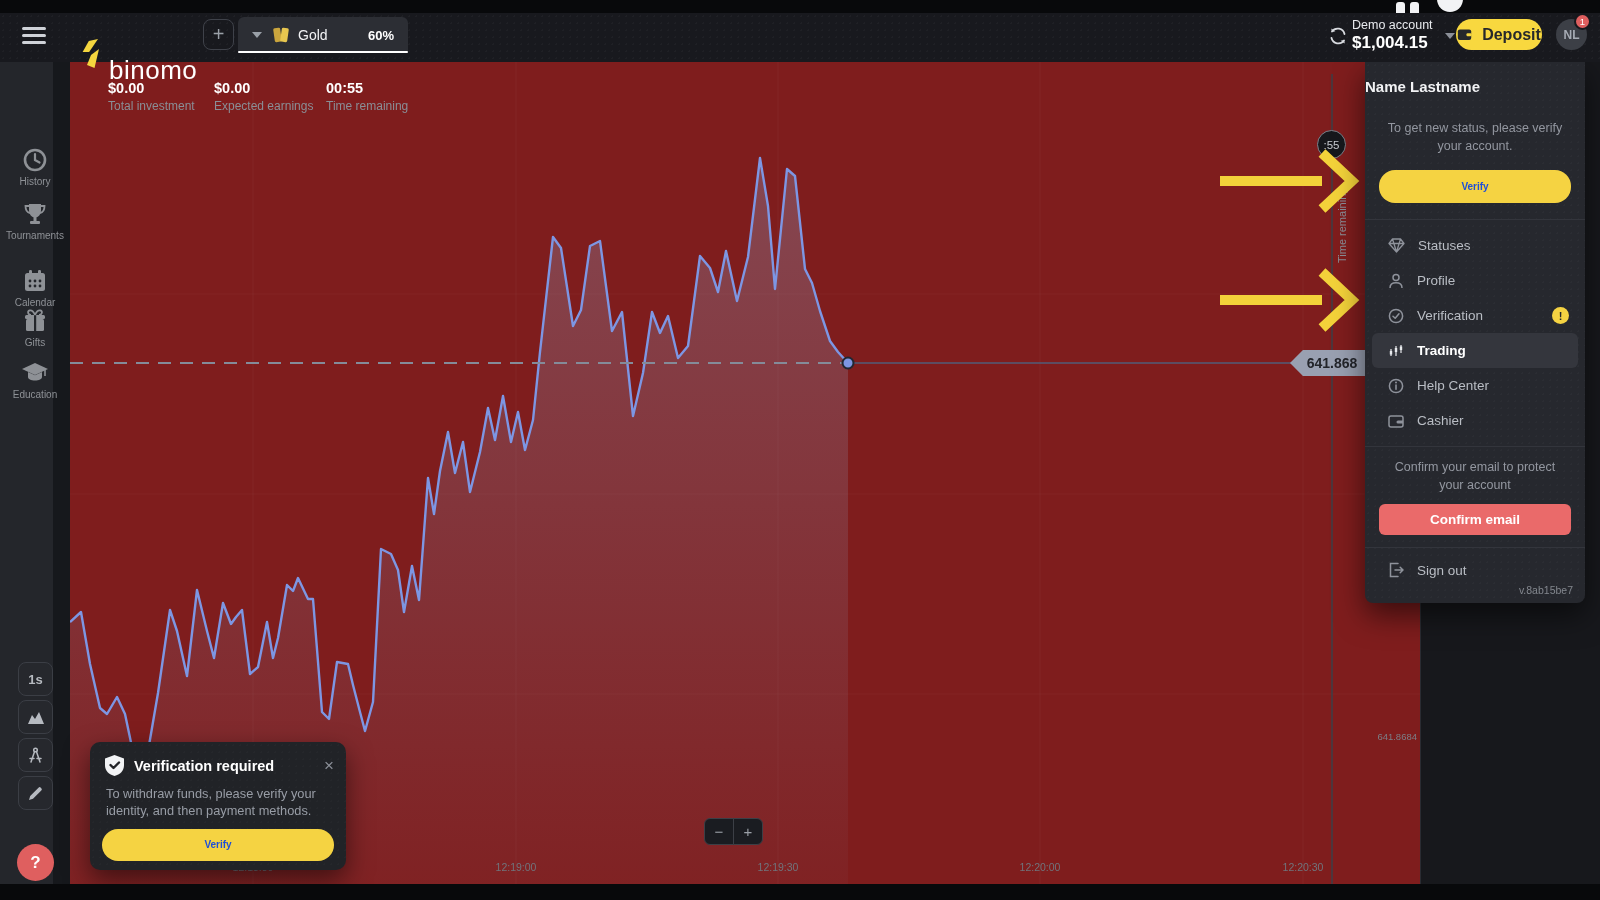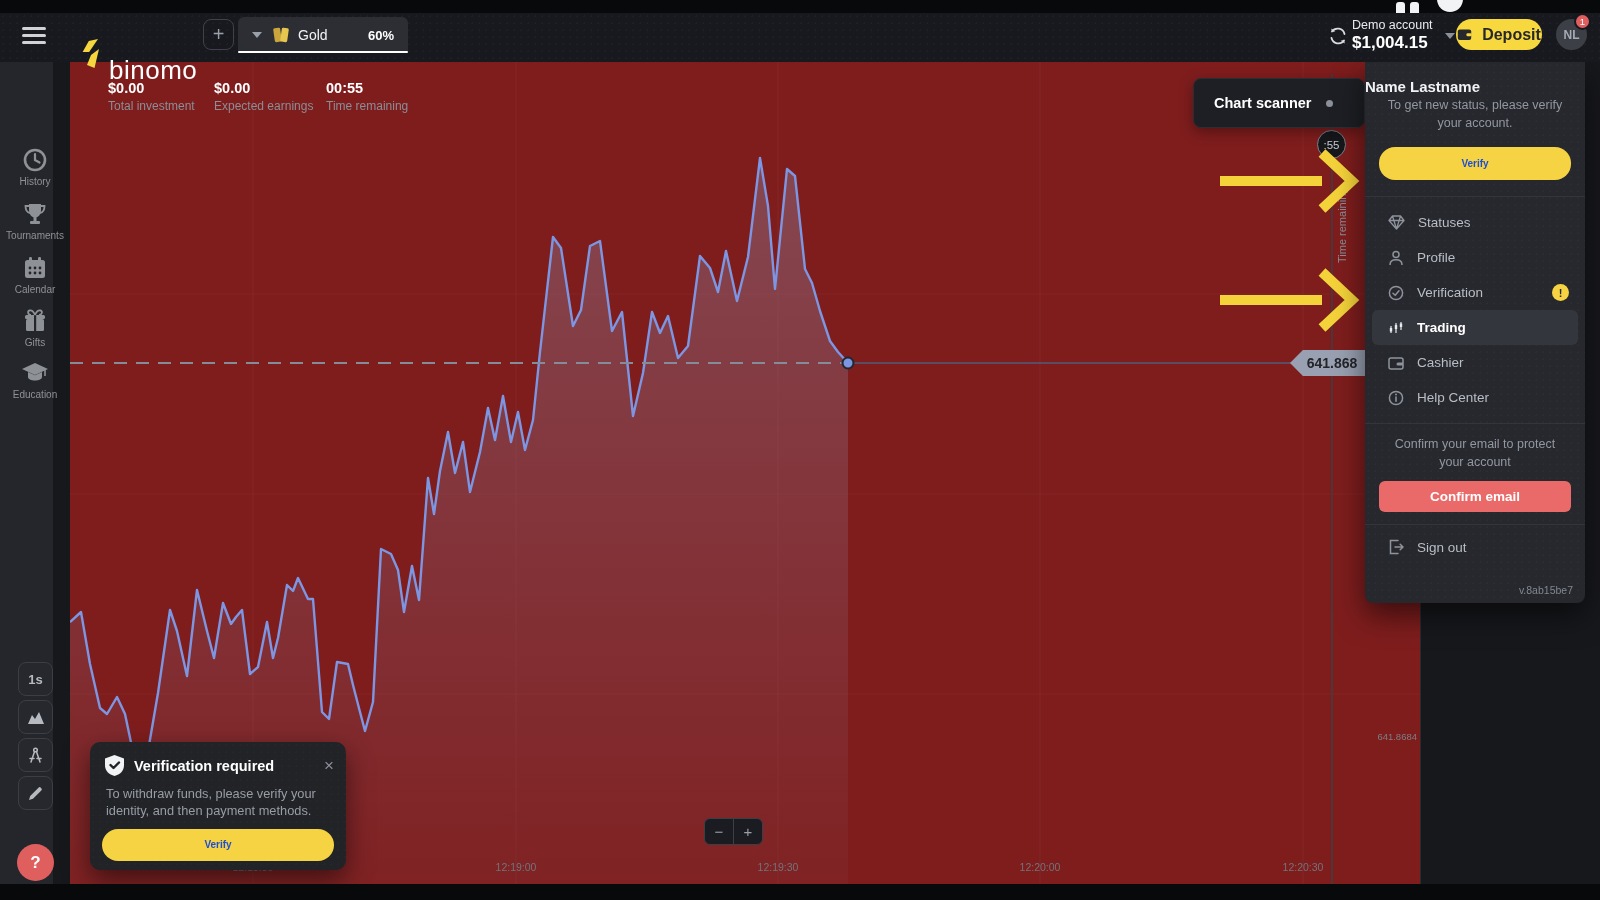--- a/index.html
+++ b/index.html
@@ -92,21 +92,21 @@
   .zoomctl.plus { left:733px; border-radius:0 6px 6px 0; }
 
   
   .annot { position:absolute; left:0; top:0; width:1600px; height:900px; pointer-events:none; z-index:55; }
 
   
   .panel { position:absolute; left:1365px; top:62px; width:220px; height:541px; background:#26282e;
            background-image:radial-gradient(rgba(255,255,255,.022) 1px, transparent 1px); background-size:7px 7px;
            border-radius:0 0 8px 8px; box-shadow:0 12px 30px rgba(0,0,0,.55); z-index:60; }
   .panel-name { margin-top:16px; text-align:left; color:#f1f2f4; font-size:15px; font-weight:bold; }
-  .panel-sub { margin:2px 16px 0; text-align:center; color:#9397a0; font-size:12.5px; line-height:1.4; }
+  .panel-sub { margin:25px 16px 0; text-align:center; color:#9397a0; font-size:12.5px; line-height:1.4; }
   .btn-yellow { background:#f5d342; border:none; border-radius:16px; color:#1d4ed8; font-size:10px;
                 font-weight:bold; cursor:pointer; font-family:inherit; }
   .panel .verify-main { display:block; margin:15px 14px 16px; width:192px; height:33px; }
   .panel-divider { height:1px; background:#33353c; }
   .menu-list { padding:8px 0; }
   .menu-row { position:relative; height:35px; display:flex; align-items:center; padding-left:23px; cursor:pointer; }
   .menu-row svg { margin-right:13px; }
   .menu-row .ml { color:#b9bdc4; font-size:13.5px; }
   .menu-row.active { background:#34363d; border-radius:6px; margin:0 7px; padding-left:16px; }
   .menu-row.active .ml { color:#fff; font-weight:bold; }
@@ -181,24 +181,20 @@
   <div id="ticks">
       <span class="time-tick" style="left: 218px;">12:18:30</span>
       <span class="time-tick" style="left: 481px;">12:19:00</span>
       <span class="time-tick" style="left: 743px;">12:19:30</span>
       <span class="time-tick" style="left: 1005px;">12:20:00</span>
       <span class="time-tick" style="left: 1268px;">12:20:30</span>
     </div>
 
   <div class="price-tag">641.868</div>
 
-  <div class="scanner">
-    <span class="t">Chart scanner</span>
-    <span class="dot"></span>
-  </div>
 
   <div class="timer-circle">:55</div>
   <div class="deadline-label">Time remaining</div>
 
   <div class="zoomctl minus">−</div>
   <div class="zoomctl plus">+</div>
 
   <div class="sidebar">
     <div class="side-item" style="top:85px">
       <svg width="26" height="26" viewBox="0 0 26 26">
@@ -209,21 +205,21 @@
     </div>
     <div class="side-item" style="top:139px">
       <svg width="26" height="26" viewBox="0 0 26 26">
         <path d="M7 3 h12 v6 c0 4.5-2.6 7.5-6 7.5 S7 13.5 7 9 Z" fill="#8e9196"></path>
         <path d="M7 5 H3.5 c0 4 1.5 6.5 4.5 7 M19 5 h3.5 c0 4-1.5 6.5-4.5 7" fill="none" stroke="#8e9196" stroke-width="1.8"></path>
         <rect x="11.5" y="16" width="3" height="4" fill="#8e9196"></rect>
         <rect x="8" y="20" width="10" height="3" rx="1" fill="#8e9196"></rect>
       </svg>
       <span class="side-label">Tournaments</span>
     </div>
-    <div class="side-item" style="top:193px">
+    <div class="side-item" style="top:206px">
       <svg width="26" height="26" viewBox="0 0 26 26">
         <rect x="3" y="5" width="20" height="18" rx="2.5" fill="#8e9196"></rect>
         <rect x="7" y="2" width="3" height="5" rx="1.2" fill="#8e9196"></rect>
         <rect x="16" y="2" width="3" height="5" rx="1.2" fill="#8e9196"></rect>
         <g fill="#24262b">
           <circle cx="8" cy="13" r="1.4"></circle>
             <circle cx="13" cy="13" r="1.4"></circle>
             <circle cx="18" cy="13" r="1.4"></circle>
           <circle cx="8" cy="18" r="1.4"></circle>
             <circle cx="13" cy="18" r="1.4"></circle>
@@ -322,33 +318,33 @@
       <div class="menu-row active">
         <svg width="16" height="16" viewBox="0 0 16 16">
           <path d="M3 6 v7 M8 3 v10 M13 2 v8" stroke="#e8eaed" stroke-width="1.2"></path>
           <rect x="1.8" y="8" width="2.4" height="3.5" fill="#e8eaed"></rect>
           <rect x="6.8" y="5" width="2.4" height="4" fill="#e8eaed"></rect>
           <rect x="11.8" y="3.5" width="2.4" height="3.5" fill="#e8eaed"></rect>
         </svg>
         <span class="ml">Trading</span>
       </div>
       <div class="menu-row">
-        <svg width="16" height="14" viewBox="0 0 16 14">
-          <rect x="1" y="2" width="14" height="11" rx="2" fill="none" stroke="#8e929b" stroke-width="1.5"></rect>
-          <path d="M10 6.5 h5 v3 h-5 a1.5 1.5 0 0 1 0 -3 Z" fill="#8e929b"></path>
-        </svg>
-        <span class="ml">Cashier</span>
-      </div>
-      <div class="menu-row">
         <svg width="16" height="16" viewBox="0 0 16 16">
           <circle cx="8" cy="8" r="6.6" fill="none" stroke="#8e929b" stroke-width="1.5"></circle>
           <path d="M8 7 v4.2" stroke="#8e929b" stroke-width="1.6" stroke-linecap="round"></path>
           <circle cx="8" cy="4.6" r="1" fill="#8e929b"></circle>
         </svg>
         <span class="ml">Help Center</span>
+      </div>
+      <div class="menu-row">
+        <svg width="16" height="14" viewBox="0 0 16 14">
+          <rect x="1" y="2" width="14" height="11" rx="2" fill="none" stroke="#8e929b" stroke-width="1.5"></rect>
+          <path d="M10 6.5 h5 v3 h-5 a1.5 1.5 0 0 1 0 -3 Z" fill="#8e929b"></path>
+        </svg>
+        <span class="ml">Cashier</span>
       </div>
     </div>
     <div class="panel-divider"></div>
     <div class="email-note">Confirm your email to protect your account</div>
     <button class="btn-red">Confirm email</button>
     <div class="panel-divider"></div>
     <div class="signout-row">
       <svg width="16" height="16" viewBox="0 0 16 16">
         <path d="M10 1.5 H2.5 V14.5 H10" fill="none" stroke="#8e929b" stroke-width="1.5" stroke-linecap="round"></path>
         <path d="M7 8 h8 M12.2 5.2 L15 8 L12.2 10.8" fill="none" stroke="#8e929b" stroke-width="1.5" stroke-linecap="round" stroke-linejoin="round"></path>

